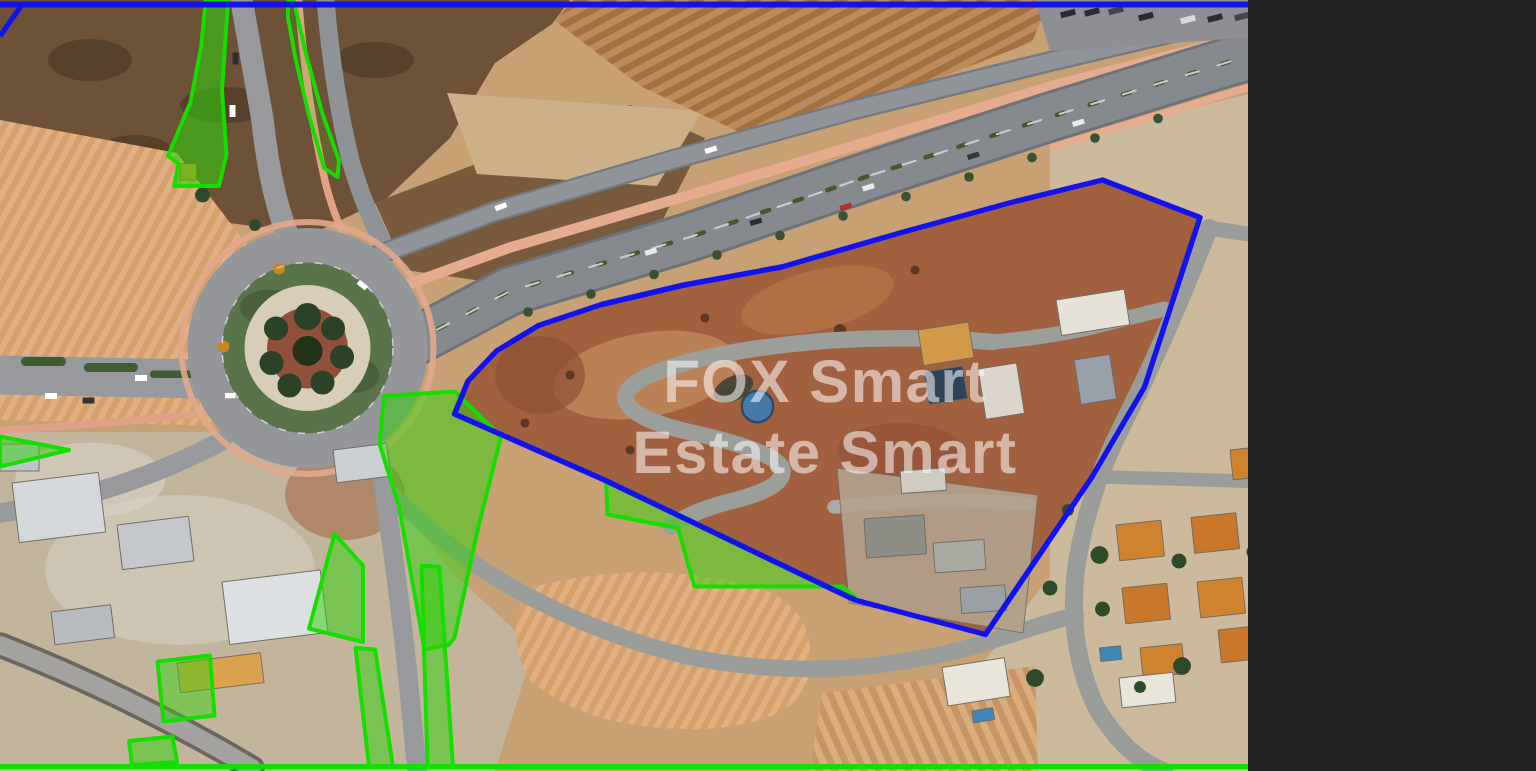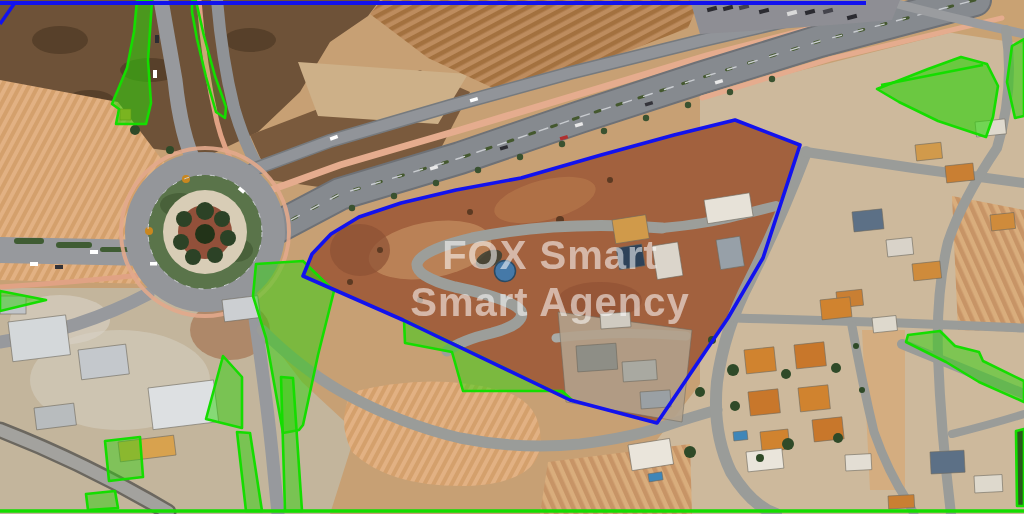--- a/index.html
+++ b/index.html
@@ -1,17 +1,17 @@
 <!DOCTYPE html>
 <html><head>
 <meta charset="utf-8">
 <style>
   html,body{margin:0;padding:0;background:#222;}
   .stage{
-    position:relative;width:1024px;height:514px;overflow:hidden;
+    position:relative;width:832px;height:514px;overflow:hidden;
     font-family:"Liberation Sans", sans-serif;background:#0f766e;
   }
   .stage svg{position:absolute;left:0;top:0;}
   .watermark{
     position:absolute;left:330px;top:232px;width:440px;
     text-align:center;color:rgba(255,255,255,0.55);
     font-weight:bold;font-size:40px;line-height:47px;letter-spacing:1px;
     pointer-events:none;white-space:nowrap;
     font-family:"Liberation Sans", sans-serif;
   }
@@ -272,16 +272,16 @@
   <g id="boundary-group">
         <polygon points="735,120 800,145 763,258 728,318 657,423 570,400 403,320 303,276 312,254 331,234 359,217 401,203 456,190 521,178 601,155 674,135" fill="none" stroke="#1212ee" stroke-width="3.6" stroke-linejoin="round"></polygon>
       </g>
   <g id="marker-group">
         <circle cx="505" cy="271" r="10.5" fill="#4579a8" stroke="#2b4a63" stroke-width="1.5"></circle>
       </g>
 </svg>
 
 <div class="watermark">
   <div>FOX Smart</div>
-  <div>Smart Agency</div>
+  <div>Estate Smart</div>
 </div>
 
 </div>
 
 </body></html>

